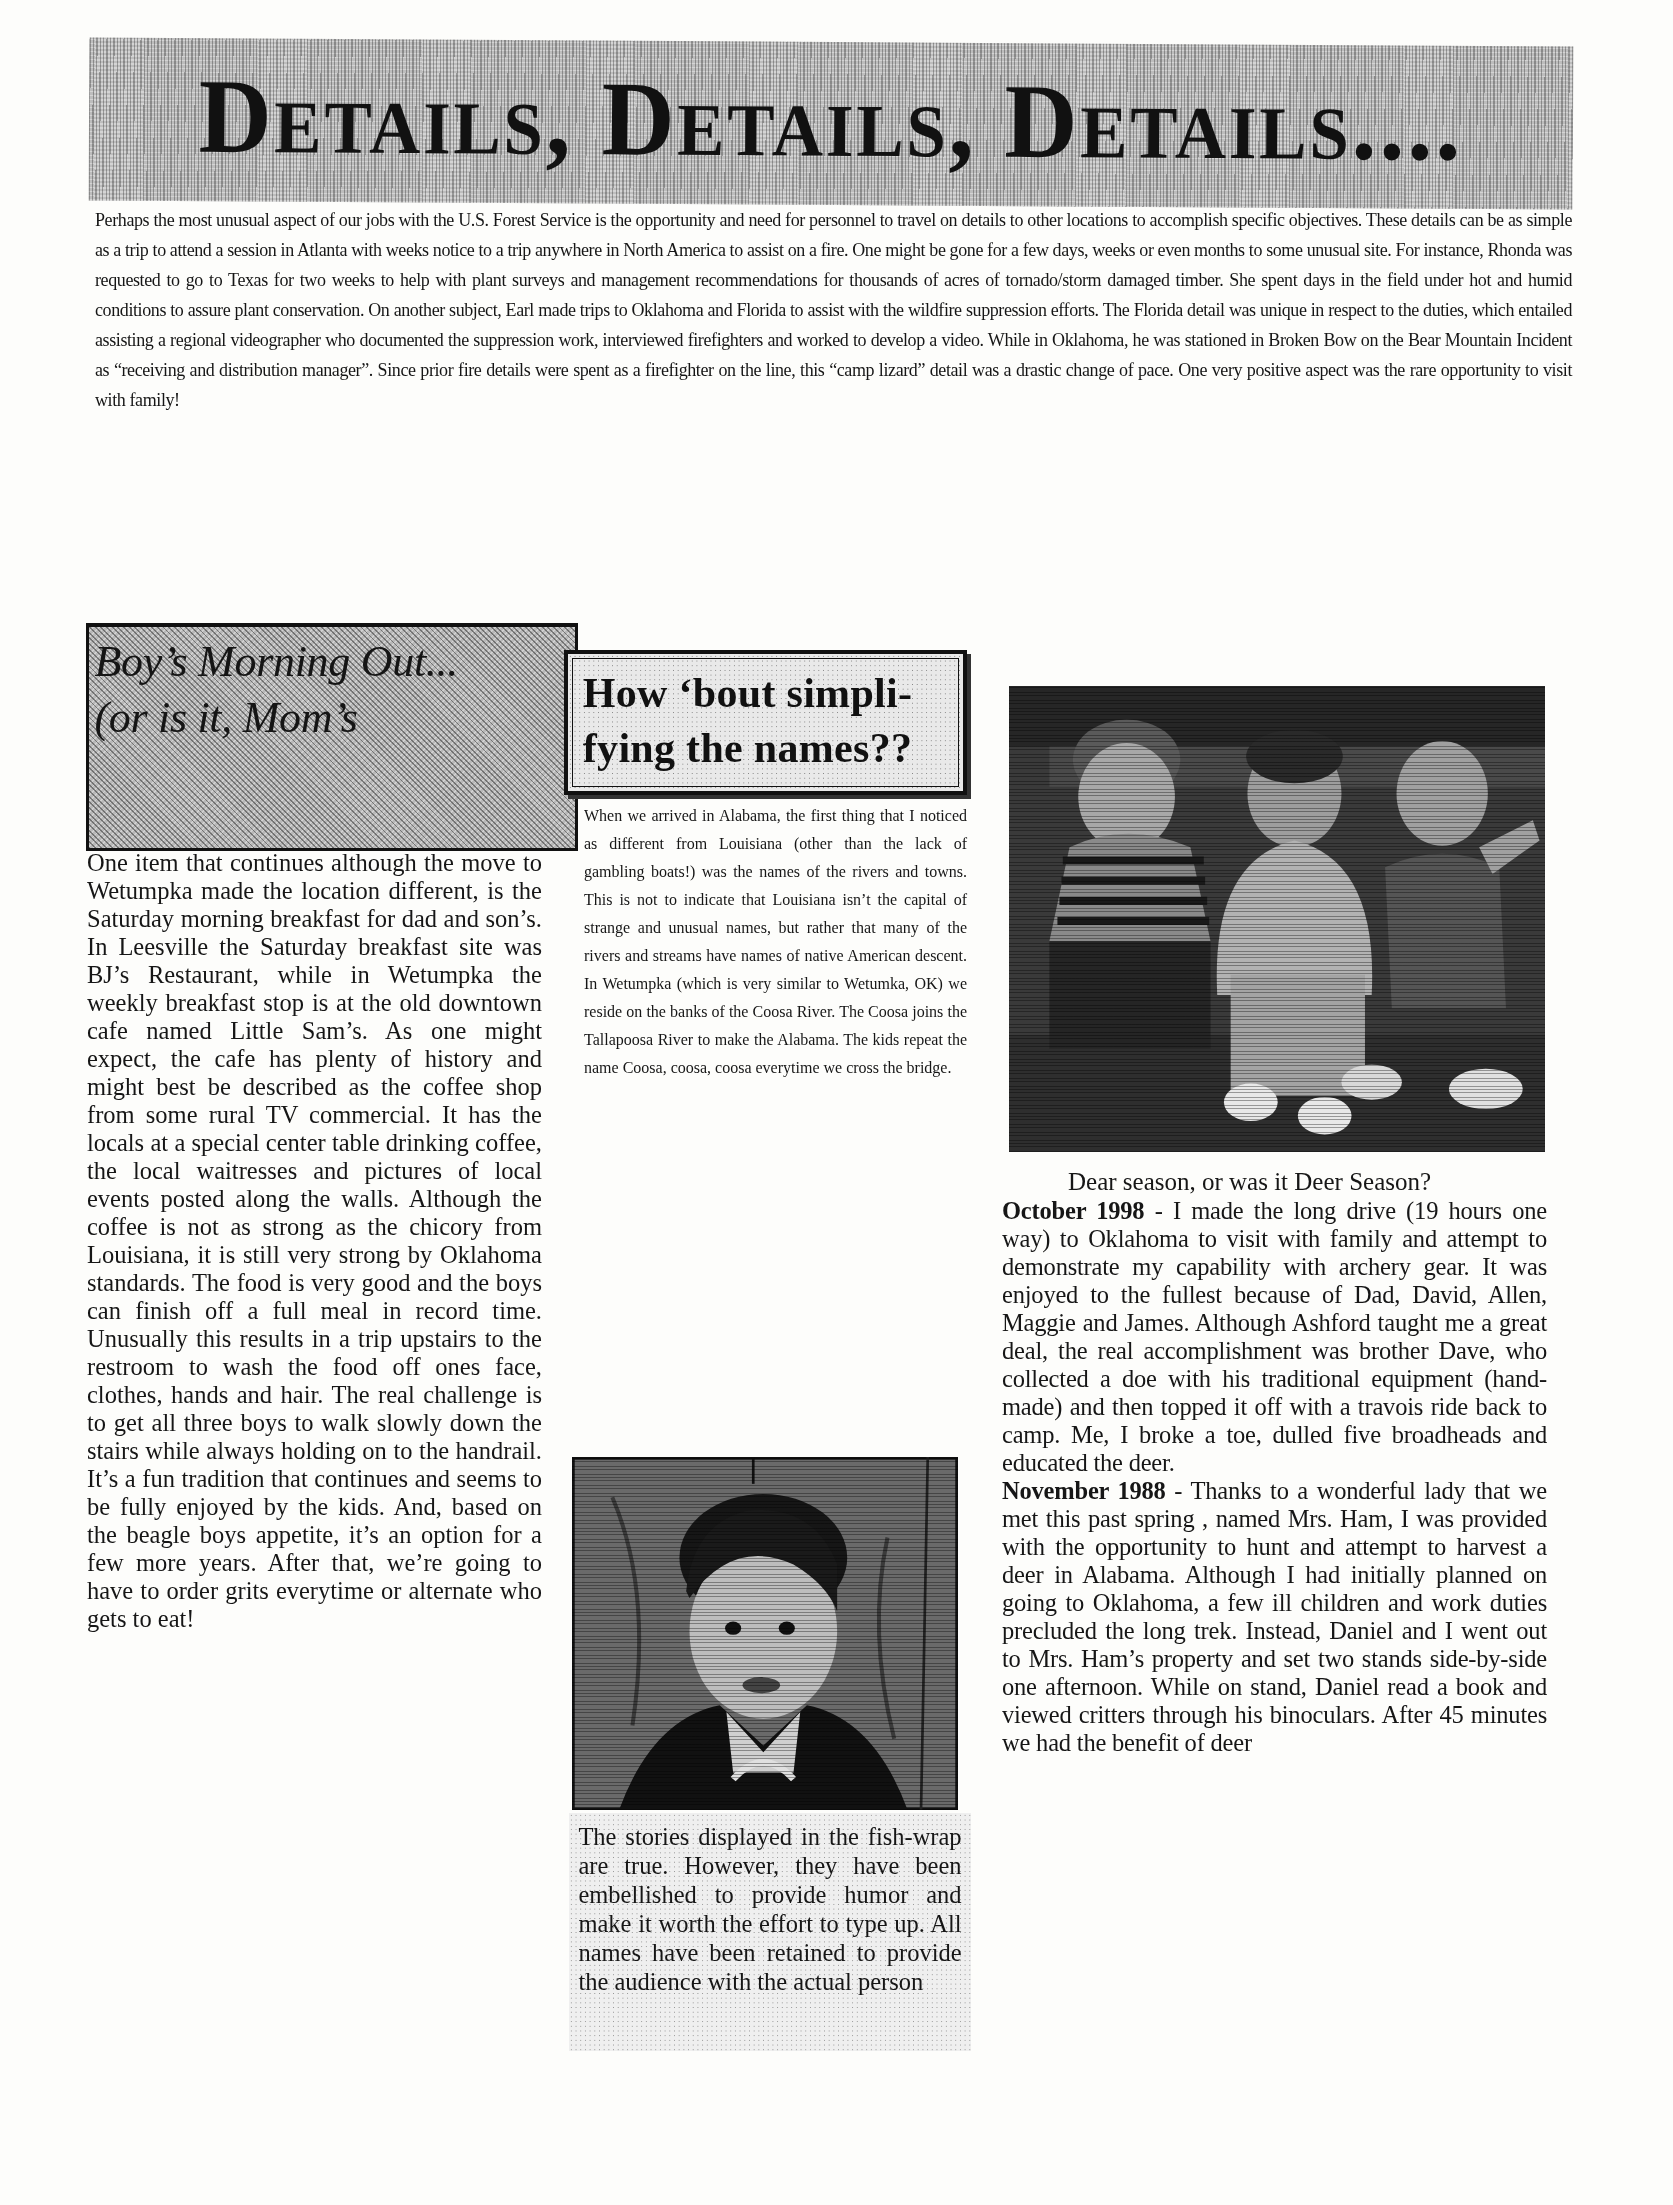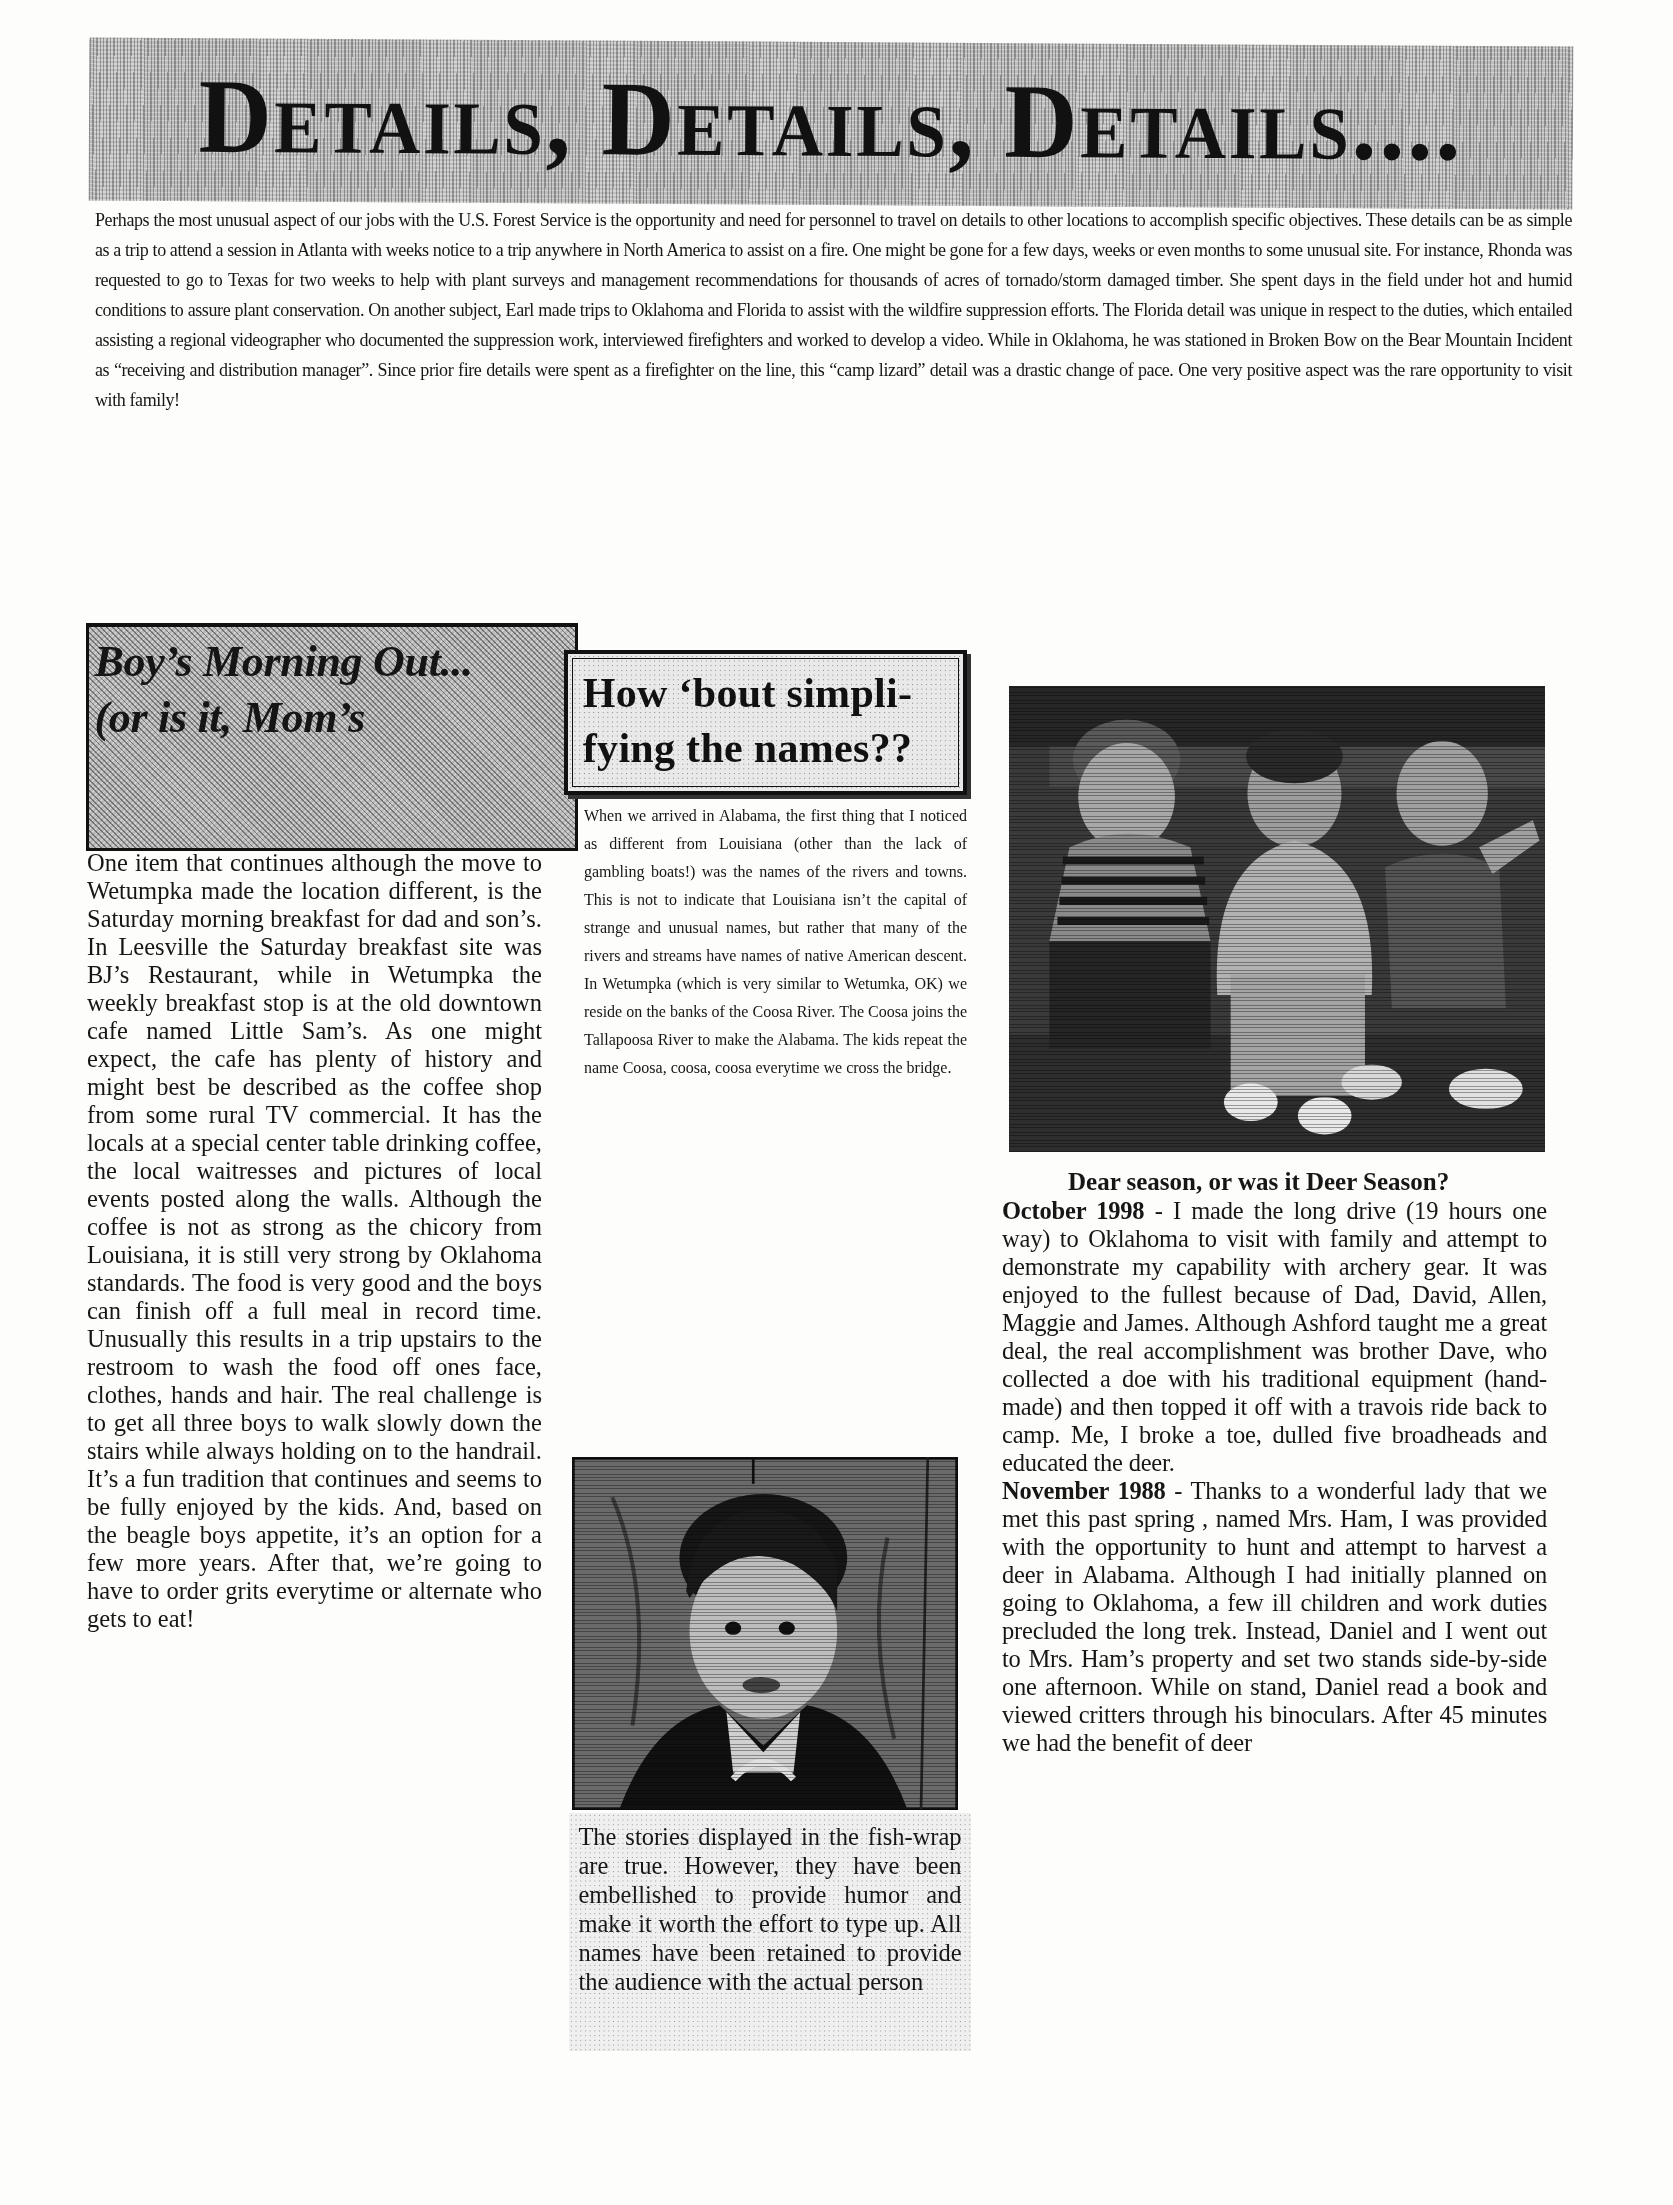--- a/index.html
+++ b/index.html
@@ -36,21 +36,20 @@
 
   
   #boys-head {
     left:86px; top:623px; width:492px; height:228px; box-sizing:border-box;
     border:3.4px solid #111; border-top-width:4px;
     background-color:#b8b8b8;
     background-image:
       repeating-linear-gradient(45deg, rgba(0,0,0,0.38) 0 1.3px, transparent 1.3px 4px),
       repeating-linear-gradient(-45deg, rgba(255,255,255,0.35) 0 1.3px, transparent 1.3px 4px);
     padding:6.7px 5.4px 0 5.4px;
-    font-weight:bold;
   }
   #boys-head-text {
     font-style:italic; font-family:"Liberation Serif", serif;
     font-size:44px; line-height:56px; color:#151515; letter-spacing:-0.3px;
   }
   #boys-body {
     left:87px; top:849px; width:455px;
     font-size:24.5px; line-height:28px; text-align:justify;
     font-family:"Liberation Serif", serif;
   }
@@ -87,21 +86,21 @@
     font-family:Liberation Serif, serif;
   }
 
   
   #photo-kids {
     left:1009px; top:686px; width:536px; height:466px;
     background:#3c3c3c; overflow:hidden;
   }
   #deer-head {
     left:1068px; top:1167px; width:483px;
-    font-weight:bold; font-size:25px; line-height:29.5px;
+    font-weight:normal; font-size:25px; line-height:29.5px;
   }
   #deer-body {
     left:1002px; top:1197px; width:545px;
     font-size:24.5px; line-height:28px; text-align:justify;
     letter-spacing:-0.2px;
   }
   #deer-body p { margin:0; }
   .b { font-weight:bold; }
 
   

